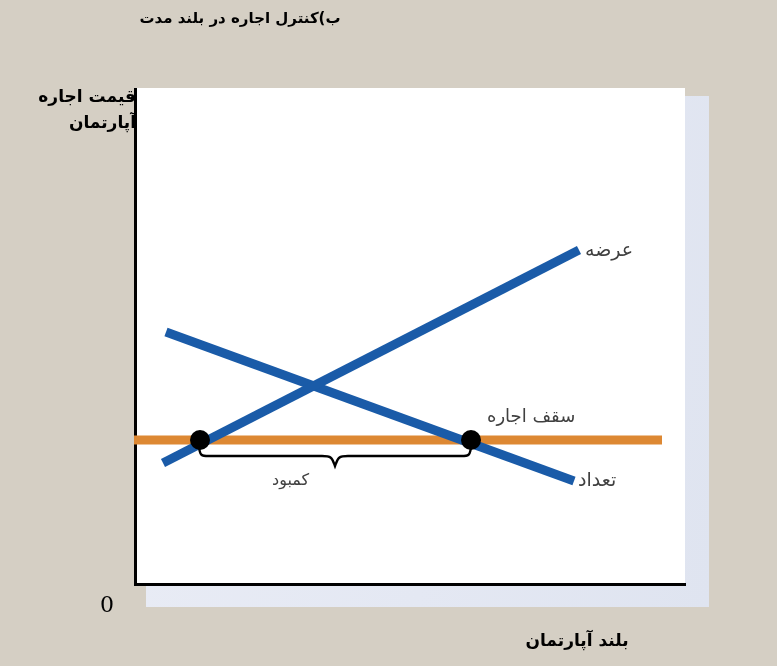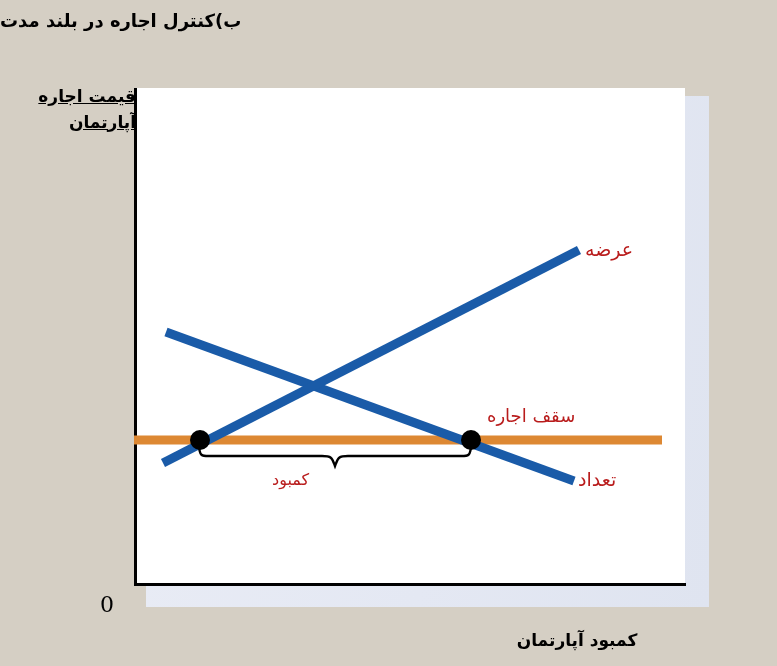--- a/index.html
+++ b/index.html
@@ -18,23 +18,23 @@
     position: absolute;
     left: 0; top: 0;
     width: 777px;
     height: 666px;
   }
   .fig-title {
     position: absolute;
     left: 0;
     top: 8px;
     width: 480px;
-    text-align: left;
+    text-align: center;
     font-family: "DejaVu Sans", sans-serif;
-    font-size: 18px;
+    font-size: 15px;
     font-weight: bold;
     color: #000;
     line-height: 1.45;
     direction: rtl;
     white-space: nowrap;
   }
   .fig-title .line2 { display: block; }
 
   .axis-label {
     position: absolute;
@@ -44,21 +44,20 @@
     color: #000;
     direction: rtl;
     line-height: 1.5;
     text-align: right;
     white-space: nowrap;
   }
   #y-axis-label {
     left: 18px;
     top: 84px;
     width: 118px;
-    text-decoration: underline;
   }
   #x-axis-label {
     left: 487px;
     top: 628px;
     width: 180px;
     text-align: center;
   }
   #origin-label {
     position: absolute;
     left: 100px;
@@ -88,21 +87,21 @@
     position: absolute;
     left: 0; top: 0;
     width: 777px;
     height: 666px;
   }
 
   .curve-label {
     position: absolute;
     font-family: "DejaVu Sans", sans-serif;
     font-size: 19px;
-    color: #b91c1c;
+    color: #404040;
     direction: rtl;
     white-space: nowrap;
   }
   #supply-label  { left: 585px; top: 238px; }
   #demand-label  { left: 578px; top: 468px; }
   #ceiling-label { left: 487px; top: 405px; font-size: 18px; text-align: center; }
   #shortage-label {
     left: 272px;
     top: 470px;
     font-size: 16px;
@@ -148,15 +147,15 @@
     <circle cx="471" cy="440" r="10" fill="#000000"></circle>
   </svg>
 
   <div class="curve-label" id="supply-label">عرضه</div>
   <div class="curve-label" id="demand-label">تعداد</div>
   <div class="curve-label" id="ceiling-label">سقف اجاره</div>
   <div class="curve-label" id="shortage-label">کمبود</div>
 
   <div id="origin-label">0</div>
 
-  <div class="axis-label" id="x-axis-label">کمبود آپارتمان</div>
+  <div class="axis-label" id="x-axis-label">بلند آپارتمان</div>
 
 </div>
 
 </body></html>

